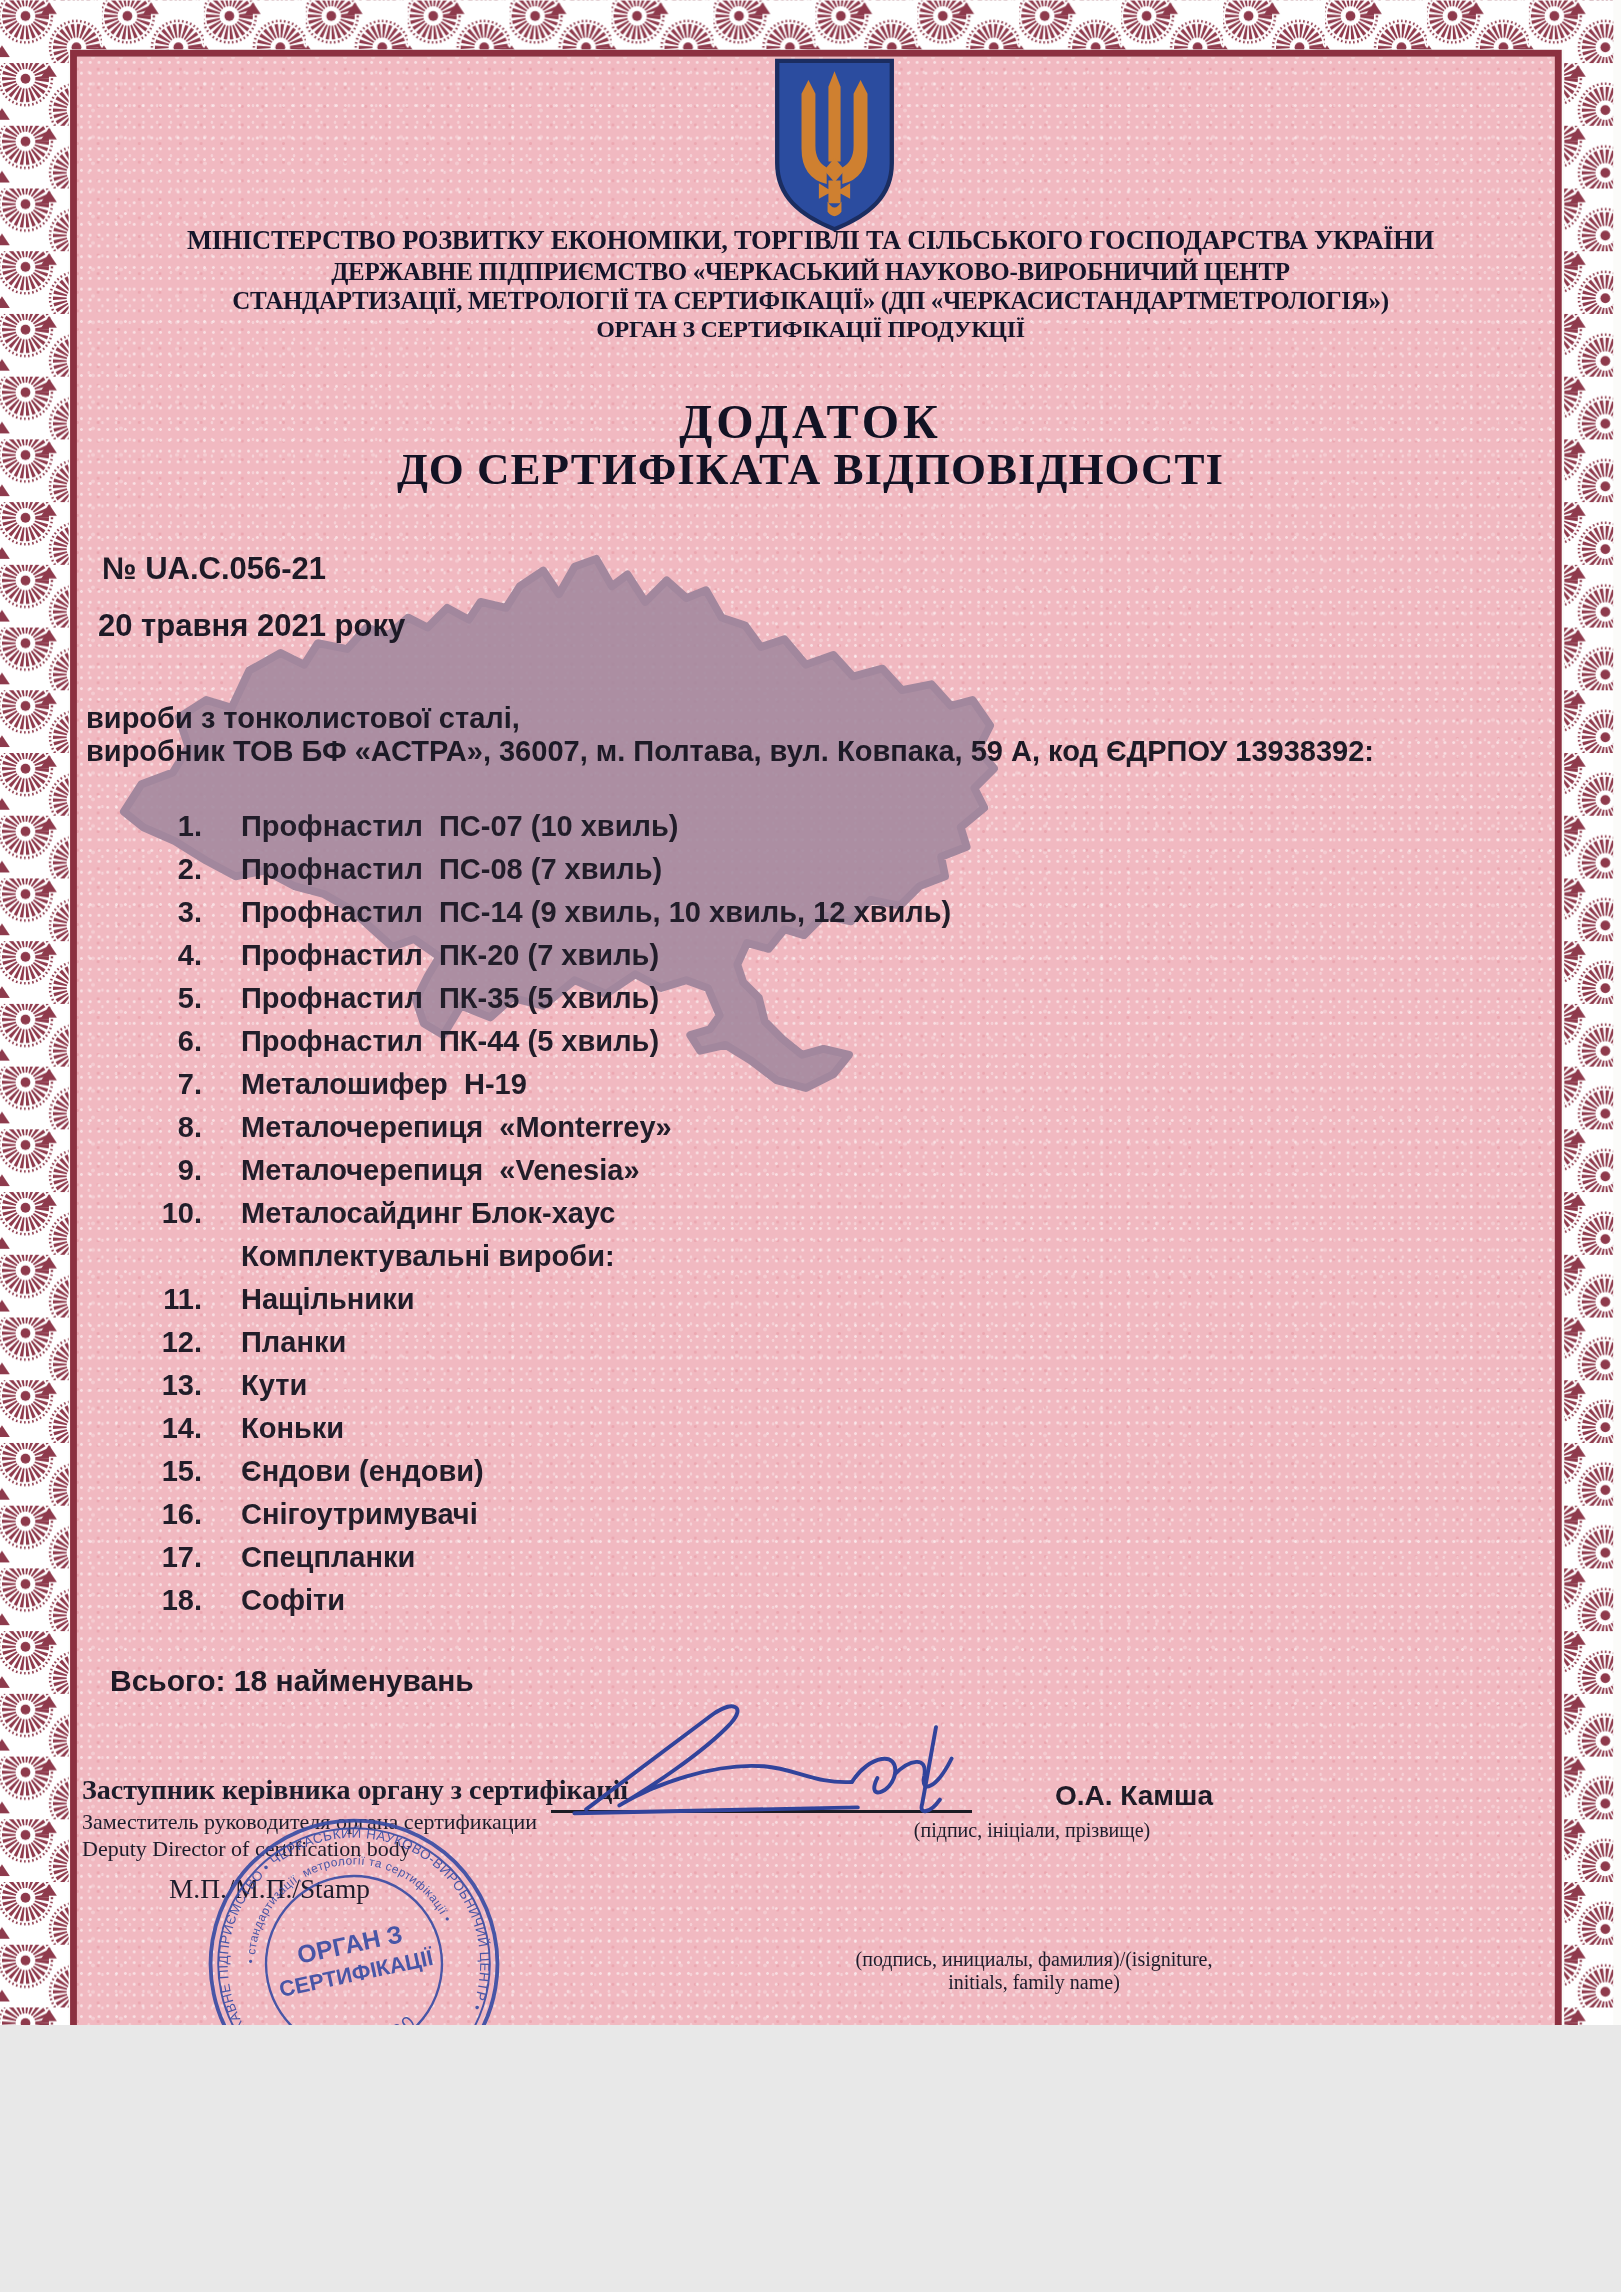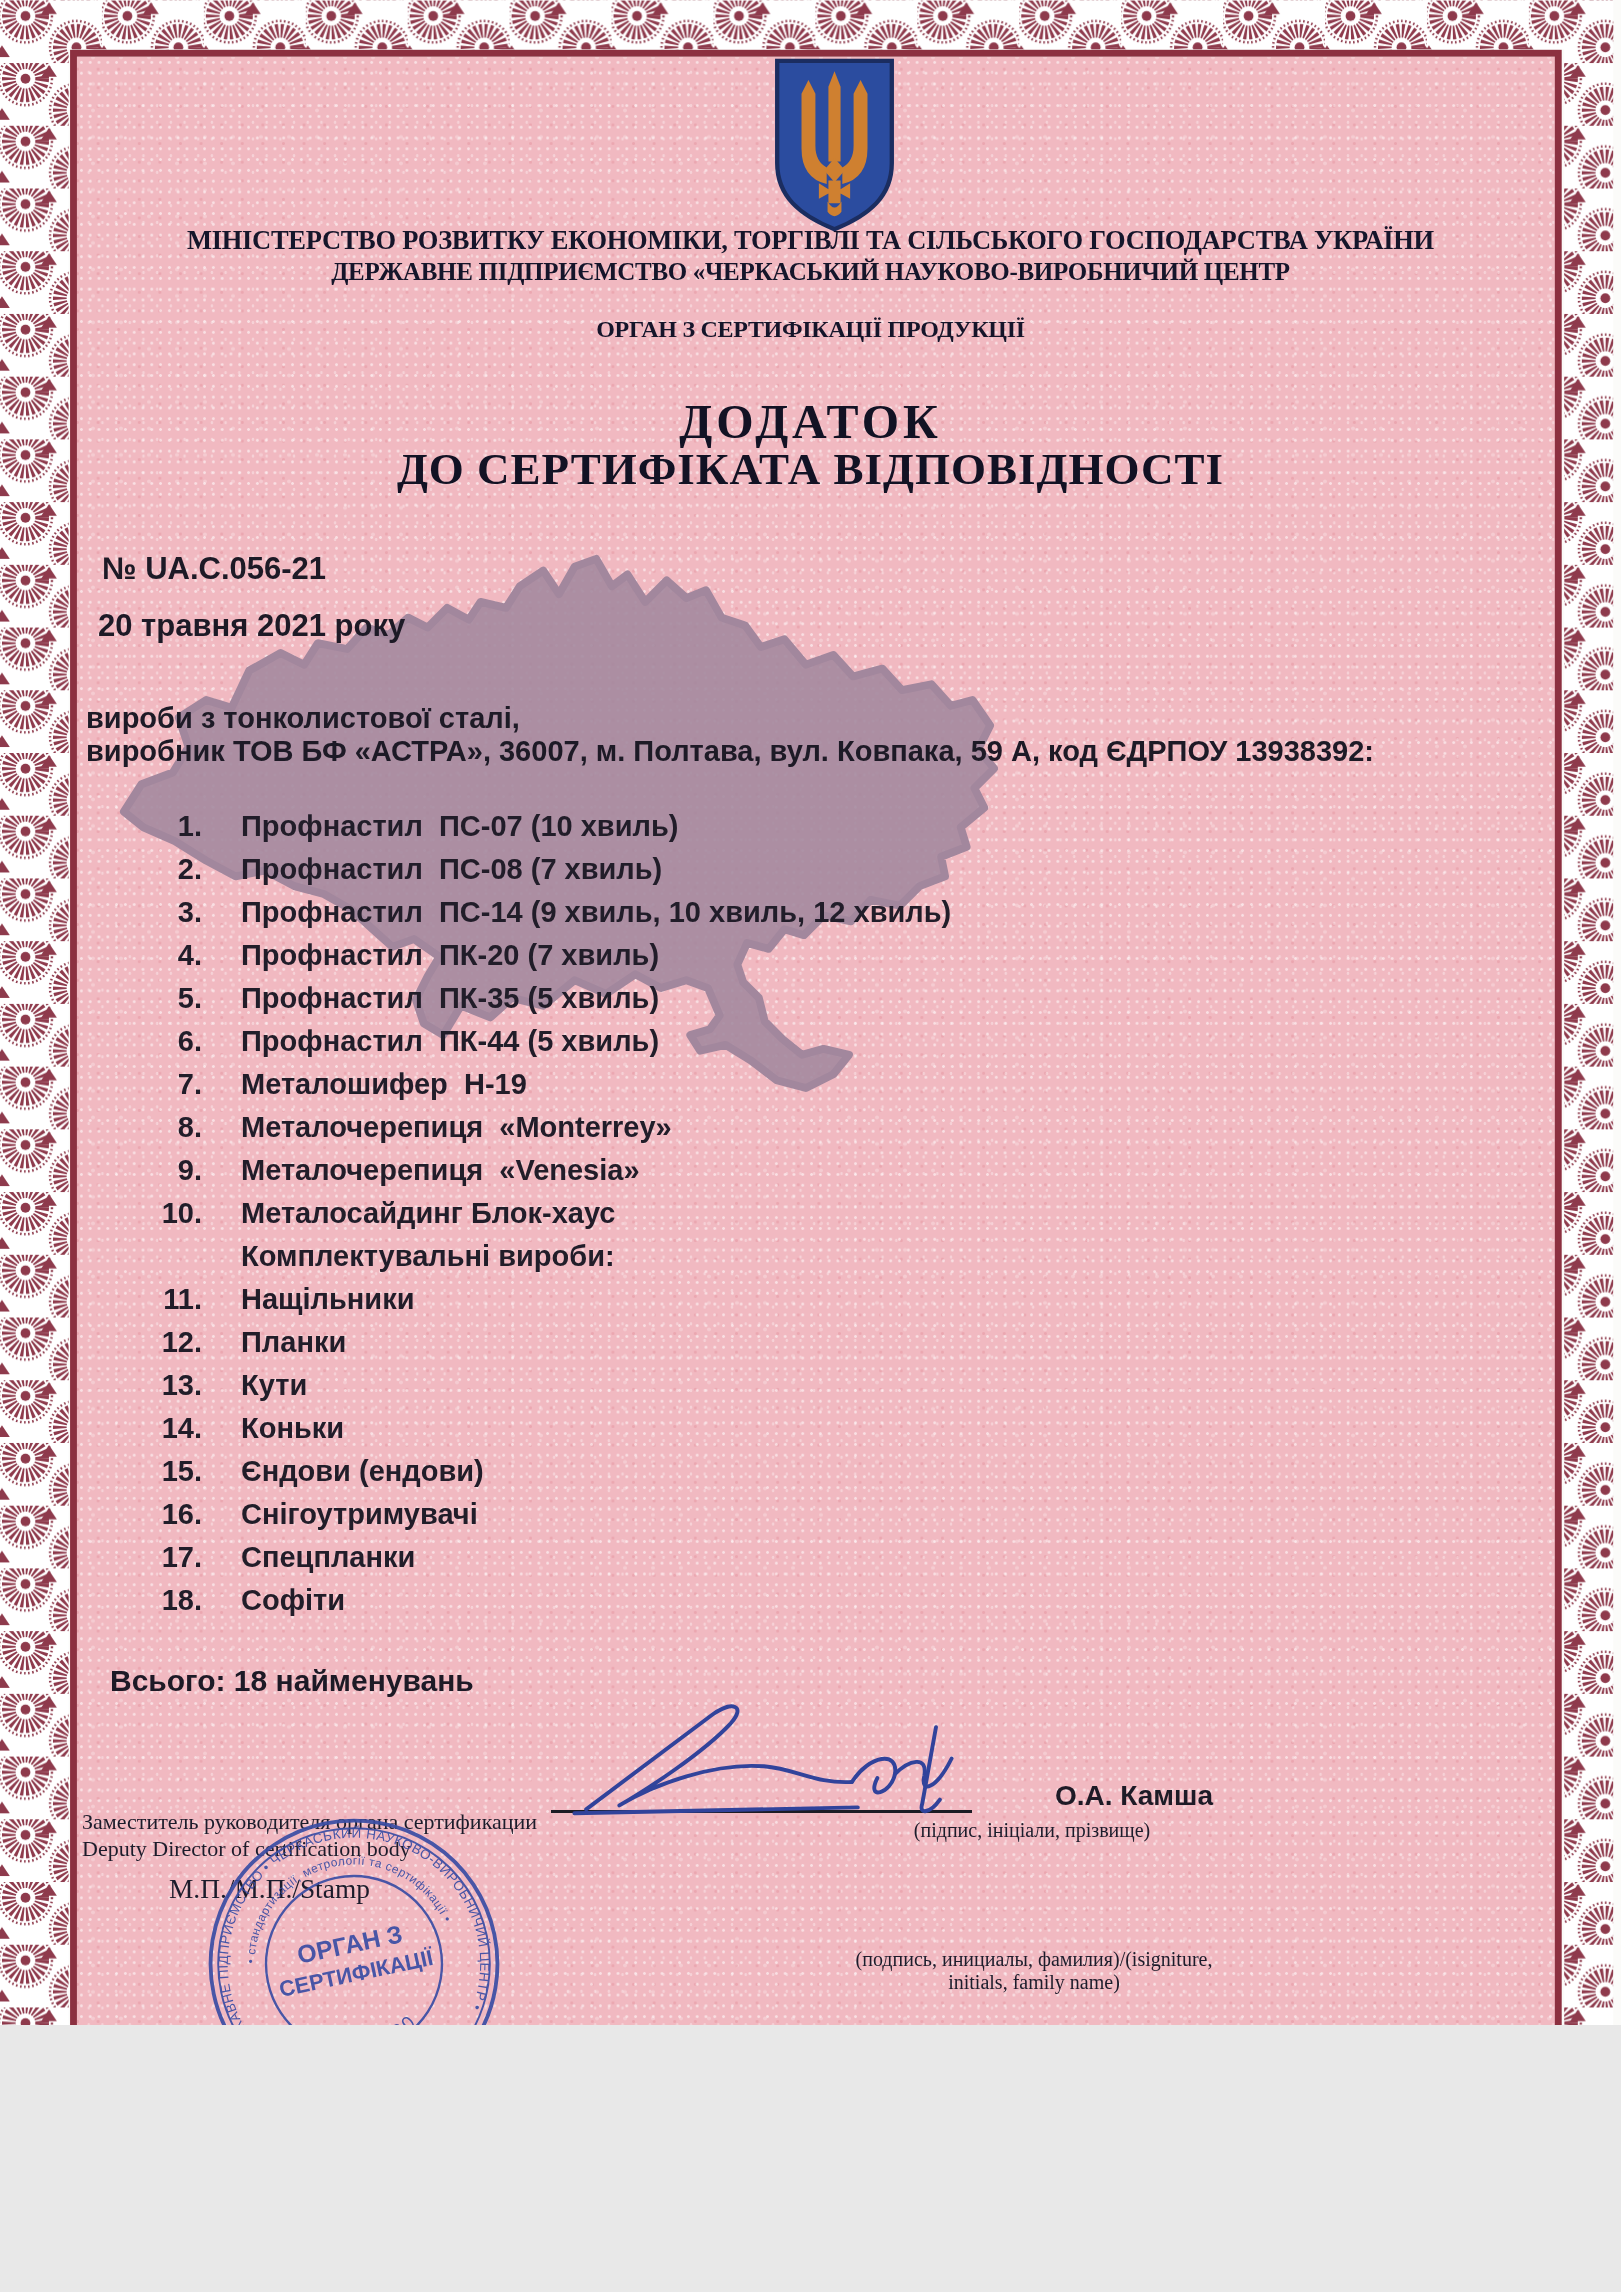--- a/index.html
+++ b/index.html
@@ -86,20 +86,21 @@
       <path d="M110,42 L102,26 L94,42 L94,102 Q94,120 81,127 L81,146 Q110,139 110,105 Z"></path>
       <path d="M65,34 L72,16 L79,34 L79,120 L65,120 Z"></path>
       <path d="M72,116 L84,130 L72,144 L60,130 Z"></path>
       <path d="M65,142 H79 V152 L90,145 V163 L79,157 V168 H65 V157 L54,163 V145 L65,152 Z"></path>
       <path d="M64,166 Q72,180 80,166 L80,178 Q72,188 64,178 Z"></path>
     </g>
   </svg>
 
   <div class="abs center-text ministry-line" style="top:225px;font-size:26.5px;">МІНІСТЕРСТВО РОЗВИТКУ ЕКОНОМІКИ, ТОРГІВЛІ ТА СІЛЬСЬКОГО ГОСПОДАРСТВА УКРАЇНИ</div>
   <div class="abs center-text ministry-line" style="top:258px;font-size:25px;">ДЕРЖАВНЕ ПІДПРИЄМСТВО «ЧЕРКАСЬКИЙ НАУКОВО-ВИРОБНИЧИЙ ЦЕНТР</div>
+  <div class="abs center-text ministry-line" style="top:287px;font-size:25px;">СТАНДАРТИЗАЦІЇ, МЕТРОЛОГІЇ ТА СЕРТИФІКАЦІЇ» (ДП «ЧЕРКАСИСТАНДАРТМЕТРОЛОГІЯ»)</div>
   <div class="abs center-text ministry-line" style="top:316px;font-size:24px;">ОРГАН З СЕРТИФІКАЦІЇ ПРОДУКЦІЇ</div>
 
   <div class="abs center-text doc-title" style="top:443px;font-size:45px;letter-spacing:1px;">ДО СЕРТИФІКАТА ВІДПОВІДНОСТІ</div>
   <div class="abs center-text doc-title" style="top:394px;font-size:48px;letter-spacing:3.9px;">ДОДАТОК</div>
 
   <div class="abs mono-block" style="left:102px;top:551px;font-size:31px;">№ UA.C.056-21</div>
   <div class="abs mono-block" style="left:98px;top:608px;font-size:31px;">20 травня 2021 року</div>
 
   <div class="abs mono-block" style="left:86px;top:702px;font-size:29px;text-align:right;">вироби з тонколистової сталі,</div>
   <div class="abs mono-block" style="left:86px;top:735px;font-size:29px;">виробник ТОВ БФ «АСТРА», 36007, м. Полтава, вул. Ковпака, 59 А, код ЄДРПОУ 13938392:</div>
@@ -178,20 +179,21 @@
         <span class="txt">Спецпланки</span>
       </div>
     <div class="row">
         <span class="num">18.</span>
         <span class="txt">Софіти</span>
       </div>
   </div>
 
   <div class="abs mono-block" style="left:110px;top:1664px;font-size:30px;">Всього: 18 найменувань</div>
 
+  <div class="abs serif-small" style="left:82px;top:1774px;font-size:28px;font-weight:bold;">Заступник керівника органу з сертифікації</div>
   <div class="abs serif-small" style="left:82px;top:1809px;font-size:22px;">Заместитель руководителя органа сертификации</div>
   <div class="abs serif-small" style="left:82px;top:1836px;font-size:22px;">Deputy Director of certification body</div>
   <div class="abs serif-small" style="left:169px;top:1874px;font-size:27.4px;">М.П./М.П./Stamp</div>
 
   <div class="abs sign-line"></div>
 
   <svg class="abs sig-wrap" viewBox="0 0 450 132">
     <g fill="none" stroke="#31439b" stroke-width="4" stroke-linecap="round" stroke-linejoin="round">
       <path d="M22,118 L150,22 C172,6 186,12 170,30 C142,60 84,98 56,114 C92,92 154,70 204,74 C238,77 256,92 294,90"></path>
       <path d="M294,90 C312,62 342,58 338,82 C334,102 308,110 320,86"></path>

